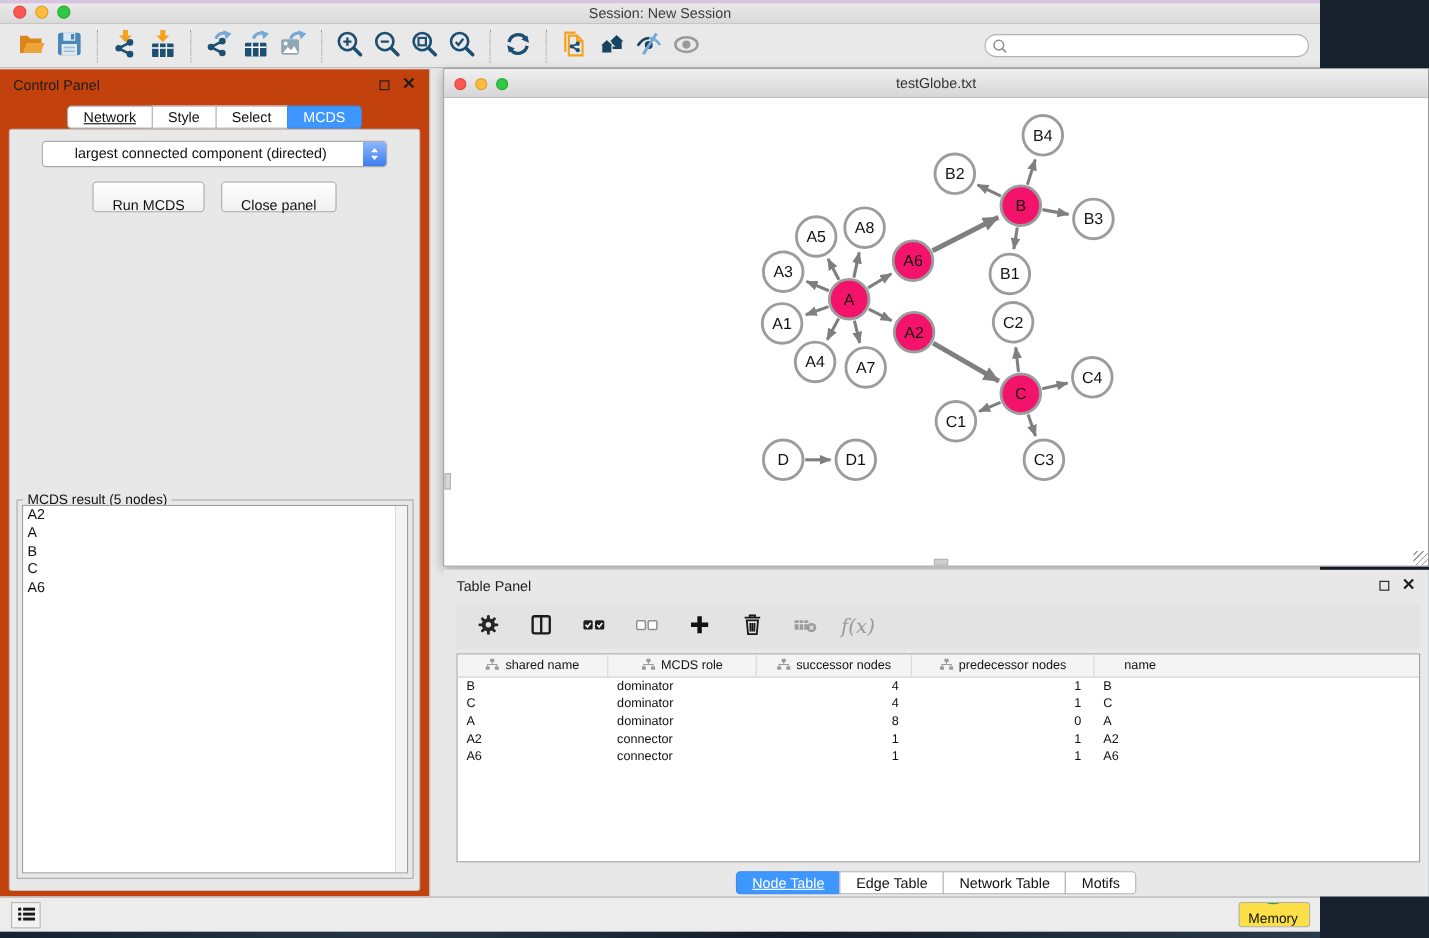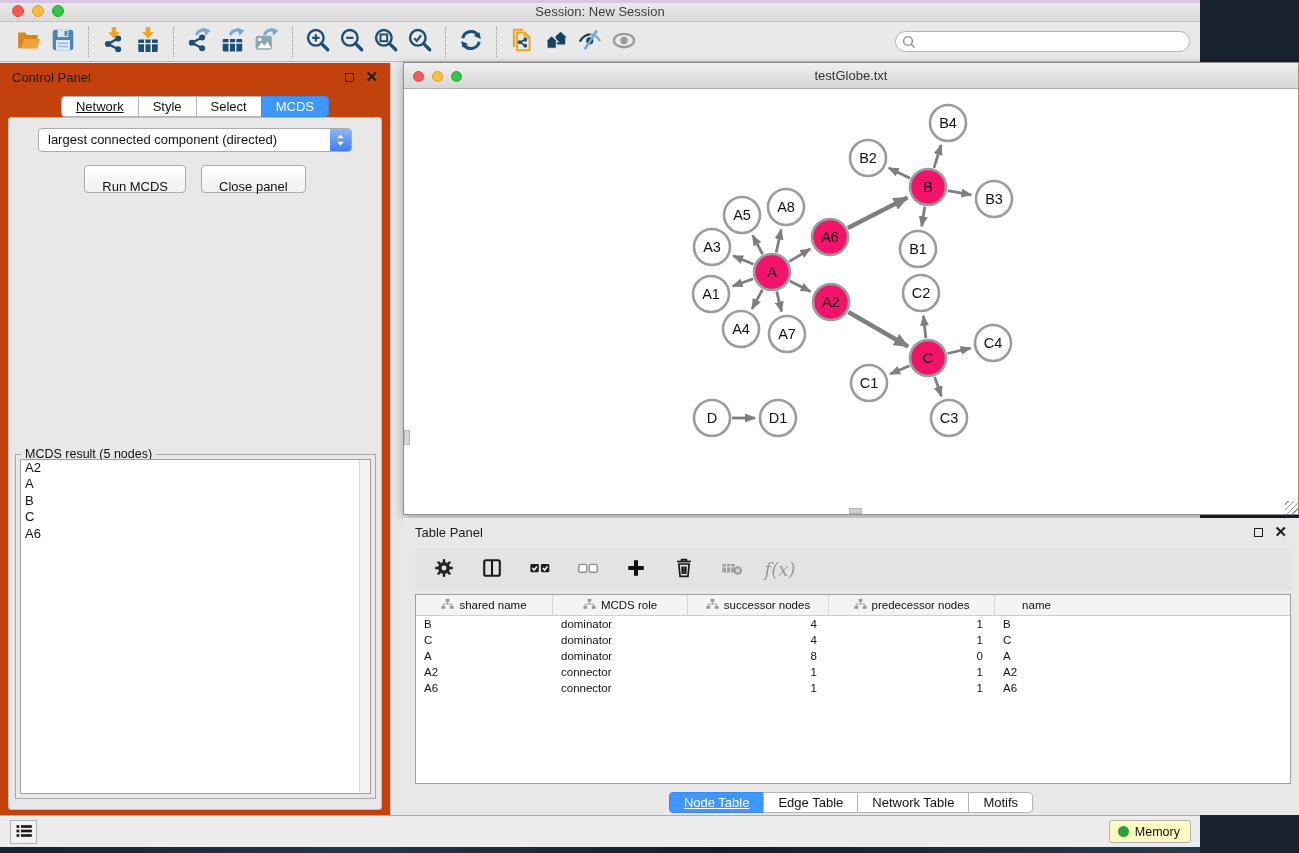--- a/index.html
+++ b/index.html
@@ -43,21 +43,21 @@
              border:1px solid #b4b4b4; margin-left:-1px; color:#111; cursor:default; }
   .seg-tab:first-child { border-radius:4px 0 0 4px; margin-left:0;text-decoration:underline; }
   .seg-tab:last-child { border-radius:0 4px 4px 0; }
   .seg-tab.active { background:#3e97ff; border-color:#3e88e8; color:#fff; }
 
   .cp-tabs { position:absolute; top:33px; left:0; width:100%; }
   .cp-content { position:absolute; top:54px; left:8px; right:8px; bottom:5px;
                 border:1px solid #c0c0c0; border-radius:3px; background:#e8e8e8; }
   .opt-label { text-align:center; font-size:13px; margin-top:24px; color:#111; }
   .dropdown { position:relative; width:314px; height:24px; margin:10px auto 0; background:#fff;
-              border:1px solid #ababab; border-radius:4px; }
+              border:1px solid #ababab; border-radius:4px;padding-left:20px; }
   .dropdown-value { font-size:13px; line-height:22px; padding-left:9px; color:#111; white-space:nowrap; }
   .dropdown-stepper { position:absolute; right:0; top:0; width:21px; height:22px;
               background:linear-gradient(#8cb8fa,#3d7df0); border-radius:0 3px 3px 0;
               display:flex; align-items:center; justify-content:center; }
   .btn-row { display:flex; justify-content:center; gap:15px; margin-top:13px; }
   .push-btn { height:23px; padding:13px 17px; font-size:13px; color:#111;
               background:linear-gradient(#ffffff,#f0f0f0); border:1px solid #acacac; border-radius:4px; }
 
   .result-fieldset { position:absolute; left:6px; right:5px; top:336px; bottom:10px;
                      border:1px solid #a8a8a8; }
@@ -101,22 +101,22 @@
   .td-left { text-align:left; padding-left:8px; }
   .td-right { text-align:right; padding-right:12px; }
   .tp-tabs { position:absolute; bottom:2px; left:0; width:100%; }
 
   
   .status-bar { position:absolute; top:815px; left:0; width:100%; height:32px; background:#ececec;
                 border-top:1px solid #ababab; }
   .list-btn { position:absolute; left:10px; top:4px; width:27px; height:24px; background:#f2f2f2;
               border:1px solid #b5b5b5; display:flex; align-items:center; justify-content:center; }
   .memory-btn { position:absolute; right:9px; top:4px; height:23px; padding:0 10px 0 8px;
-                background:#fef9c3; border:1px solid #b0b0b0; border-radius:3px;
-                display:flex; align-items:center; gap:6px; }
+                background:#fde047; border:1px solid #b0b0b0; border-radius:3px;
+                display:flex; align-items:center; gap:6px;flex-direction:column; }
   .memory-dot { width:11px; height:11px; border-radius:50%; background:#28a13c; }
   .memory-label { font-size:12.5px; color:#111; }
   .desktop-strip { position:absolute; top:847px; left:0; width:100%; height:6px;
                    background:linear-gradient(90deg,#16222f,#263545 30%,#131d28 60%,#2a3a4a); }
 </style>
 </head>
 <body>
 
 <div class="app">
   <div class="lavender"></div>

